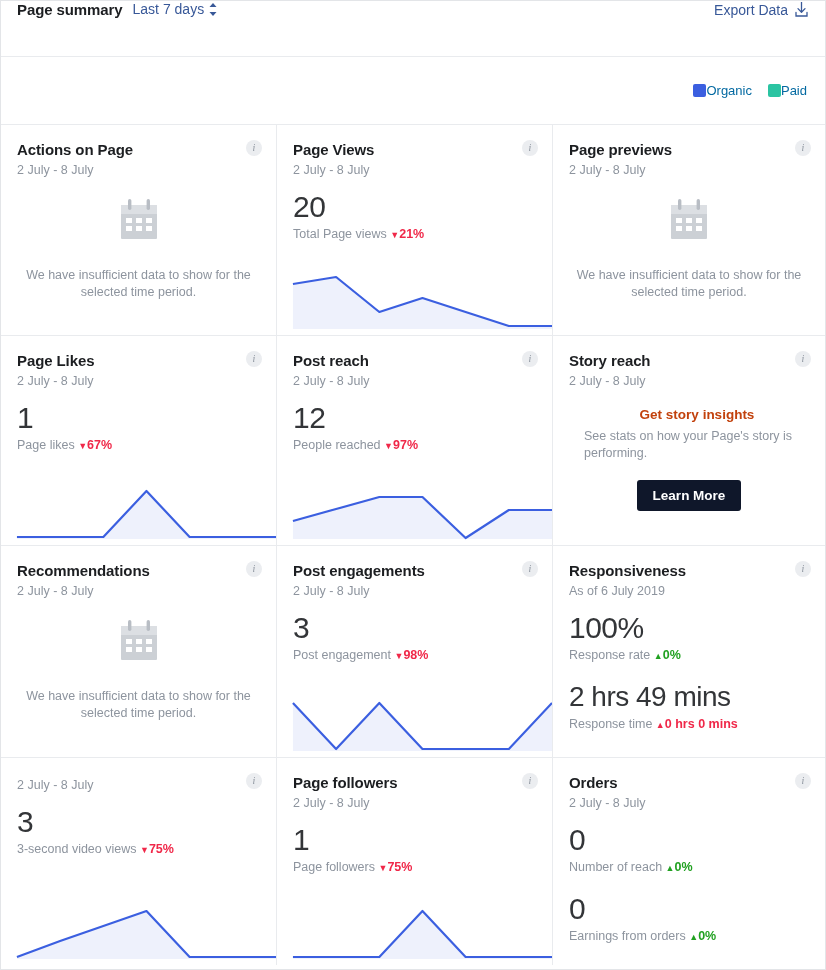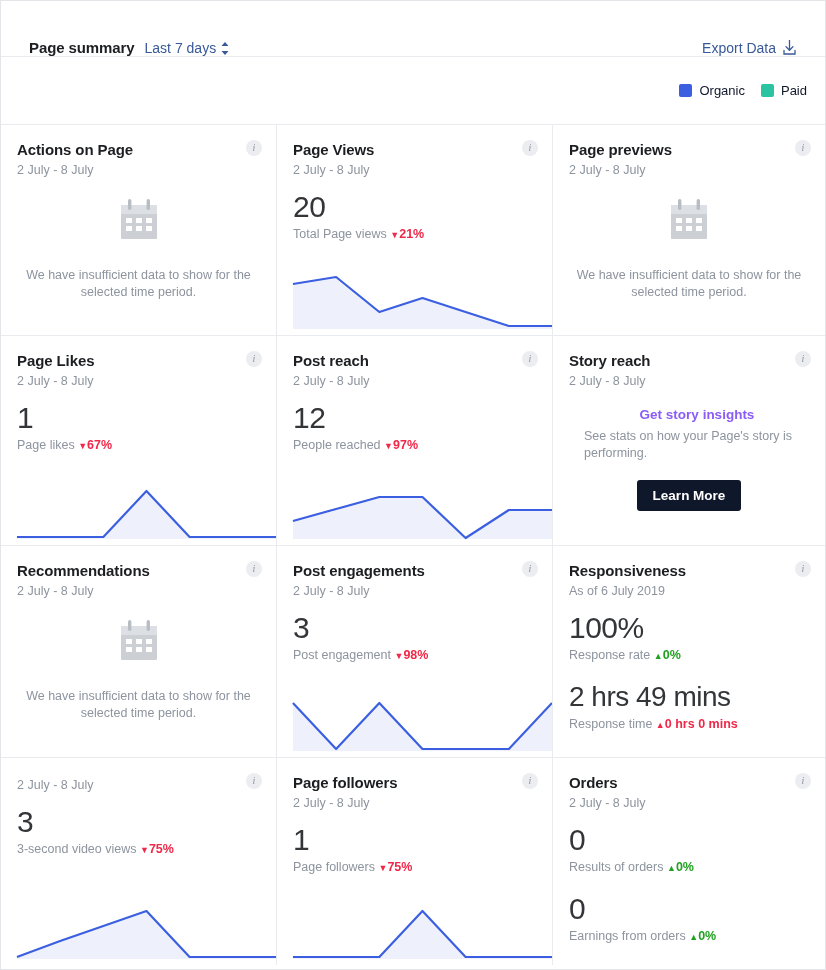--- a/index.html
+++ b/index.html
@@ -18,22 +18,22 @@
     display: flex;
     flex-direction: column;
     overflow: hidden;
   }
 
   
   .hdr {
     height: 56px;
     flex: 0 0 56px;
     display: flex;
-    align-items: flex-end;
-    padding: 0 28px;
+    align-items: flex-start;
+    padding: 0 16px;
     border-bottom: 1px solid #e9ebee;
   }
   .hdr-title {
     font-size: 15px;
     font-weight: bold;
     color: #1c1e21;
     letter-spacing: -0.1px;
   }
   .range-btn {
     display: flex;
@@ -84,23 +84,23 @@
   .legend {
     margin-left: auto;
     display: flex;
     align-items: center;
     gap: 16px;
     padding-right: 2px;
   }
   .legend-item {
     display: flex;
     align-items: center;
-    gap: 7px;
+    gap: 0;
     font-size: 13px;
-    color: #0f172a;
+    color: #0369a1;
   }
   .swatch { width: 13px; height: 13px; border-radius: 2px; display: block; }
 
   
   .grid {
     flex: 1;
     display: grid;
     grid-template-columns: 276px 276px 272px;
     grid-template-rows: 211px 210px 212px 207px;
   }
@@ -205,21 +205,21 @@
     flex: 1;
     display: flex;
     flex-direction: column;
     align-items: center;
     justify-content: flex-start;
     padding-top: 18px;
   }
   .promo-title {
     font-size: 13.5px;
     font-weight: bold;
-    color: #8b5cf6;
+    color: #c2410c;
     text-align: center;
     margin-left: 16px;
   }
   .promo-text {
     font-size: 12.5px;
     color: #8d949e;
     text-align: left;
     line-height: 17px;
     margin-top: 6px;
     max-width: 210px;
@@ -500,21 +500,21 @@
       </div>
     </div>
 
     <div class="card">
       <div class="card-title">Orders</div>
       <div class="card-sub">2 July - 8 July</div>
       <div class="info-icon">i</div>
       <div class="metric-top">
         <div class="metric-big">0</div>
         <div class="metric-label">
-          <span>Results of orders</span>
+          <span>Number of reach</span>
           <span class="delta up-green"><span class="tri">▲</span><span>0%</span></span>
         </div>
       </div>
       <div class="metric-second">
         <div class="metric-big">0</div>
         <div class="metric-label">
           <span>Earnings from orders</span>
           <span class="delta up-green"><span class="tri">▲</span><span>0%</span></span>
         </div>
       </div>

